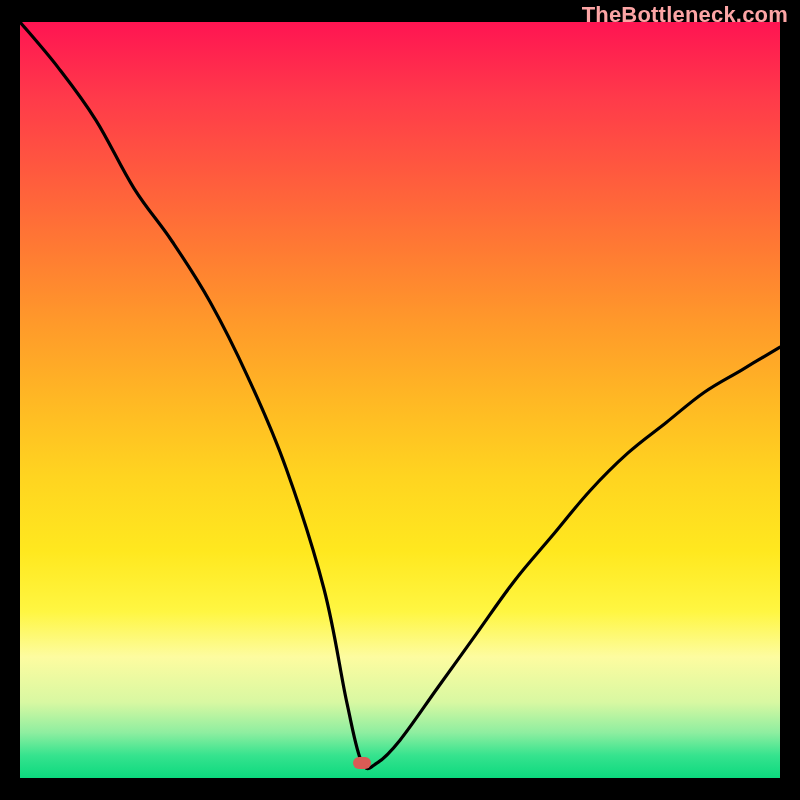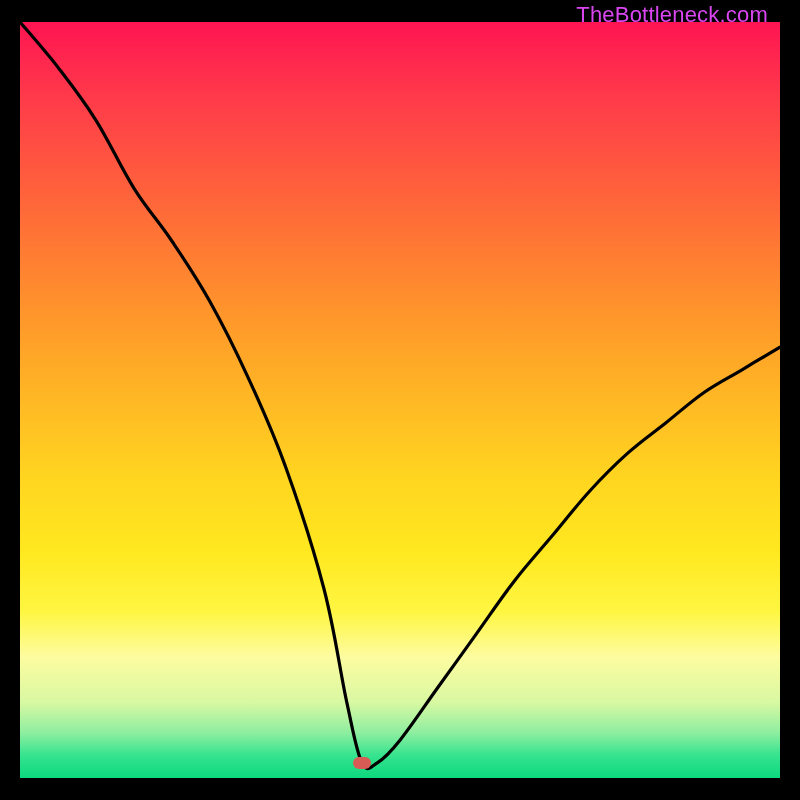--- a/index.html
+++ b/index.html
@@ -50,24 +50,24 @@
     position: absolute;
     width: 18px;
     height: 12px;
     border-radius: 6px;
     background: #d95b55;
     transform: translate(-50%, -50%);
   }
   .watermark {
     position: absolute;
     top: 2px;
-    right: 32px;
+    right: 12px;
     font-size: 22px;
-    font-weight: 400;
-    color: #d946ef;
+    font-weight: 700;
+    color: #fca5a5;
     letter-spacing: 0.2px;
     pointer-events: none;
   }
 </style>
 </head>
 <body>
 
 <div class="frame">
   <div class="plot">
     <svg class="curve" viewBox="0 0 760 756" preserveAspectRatio="none">

